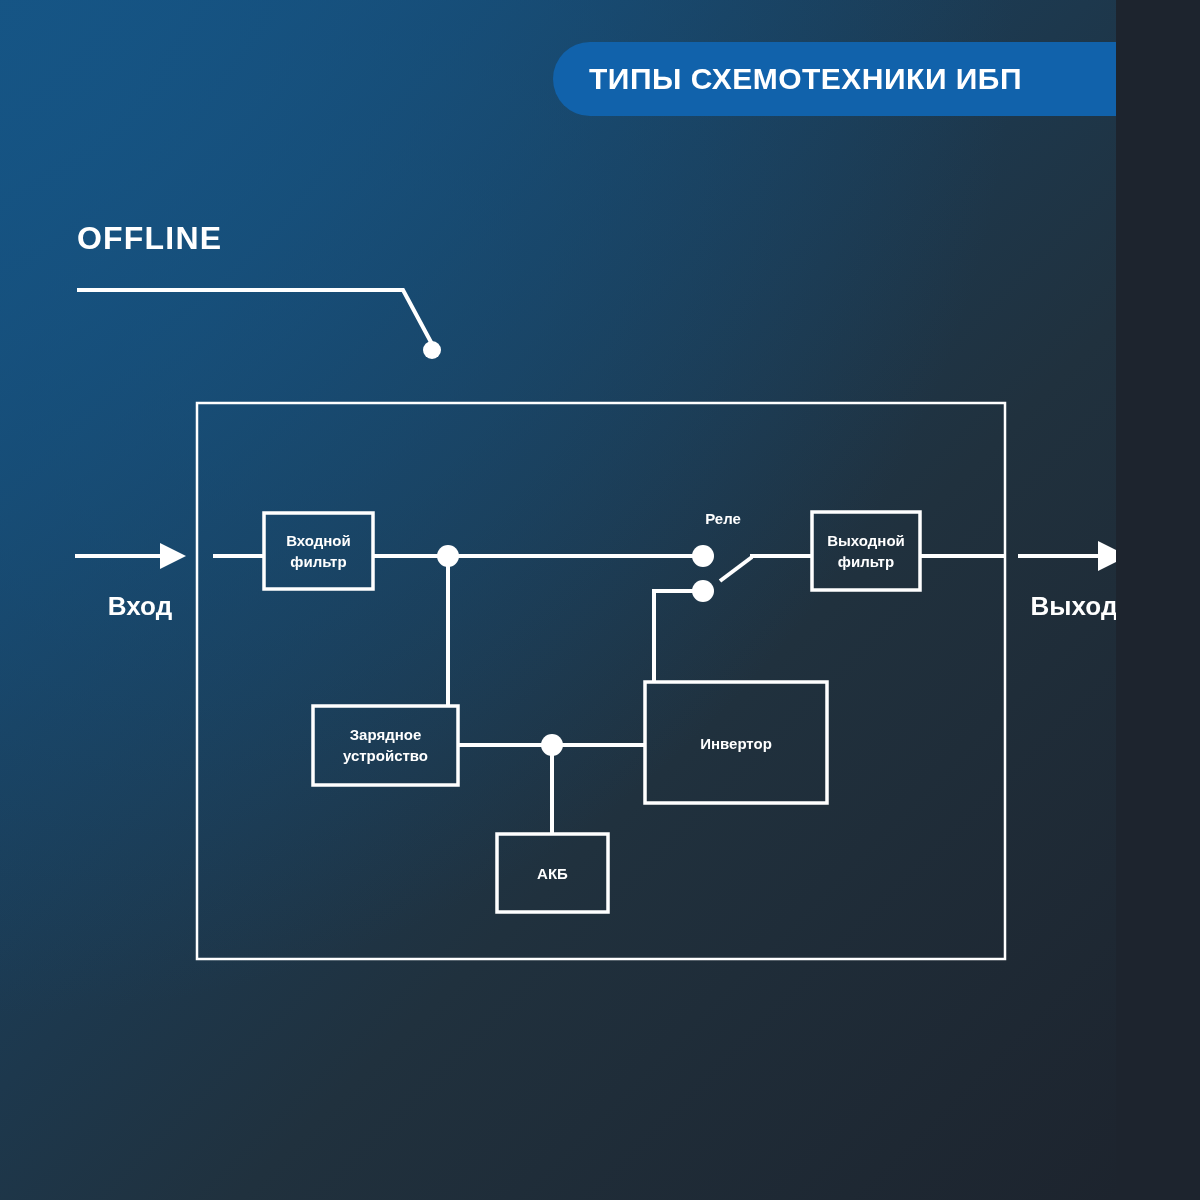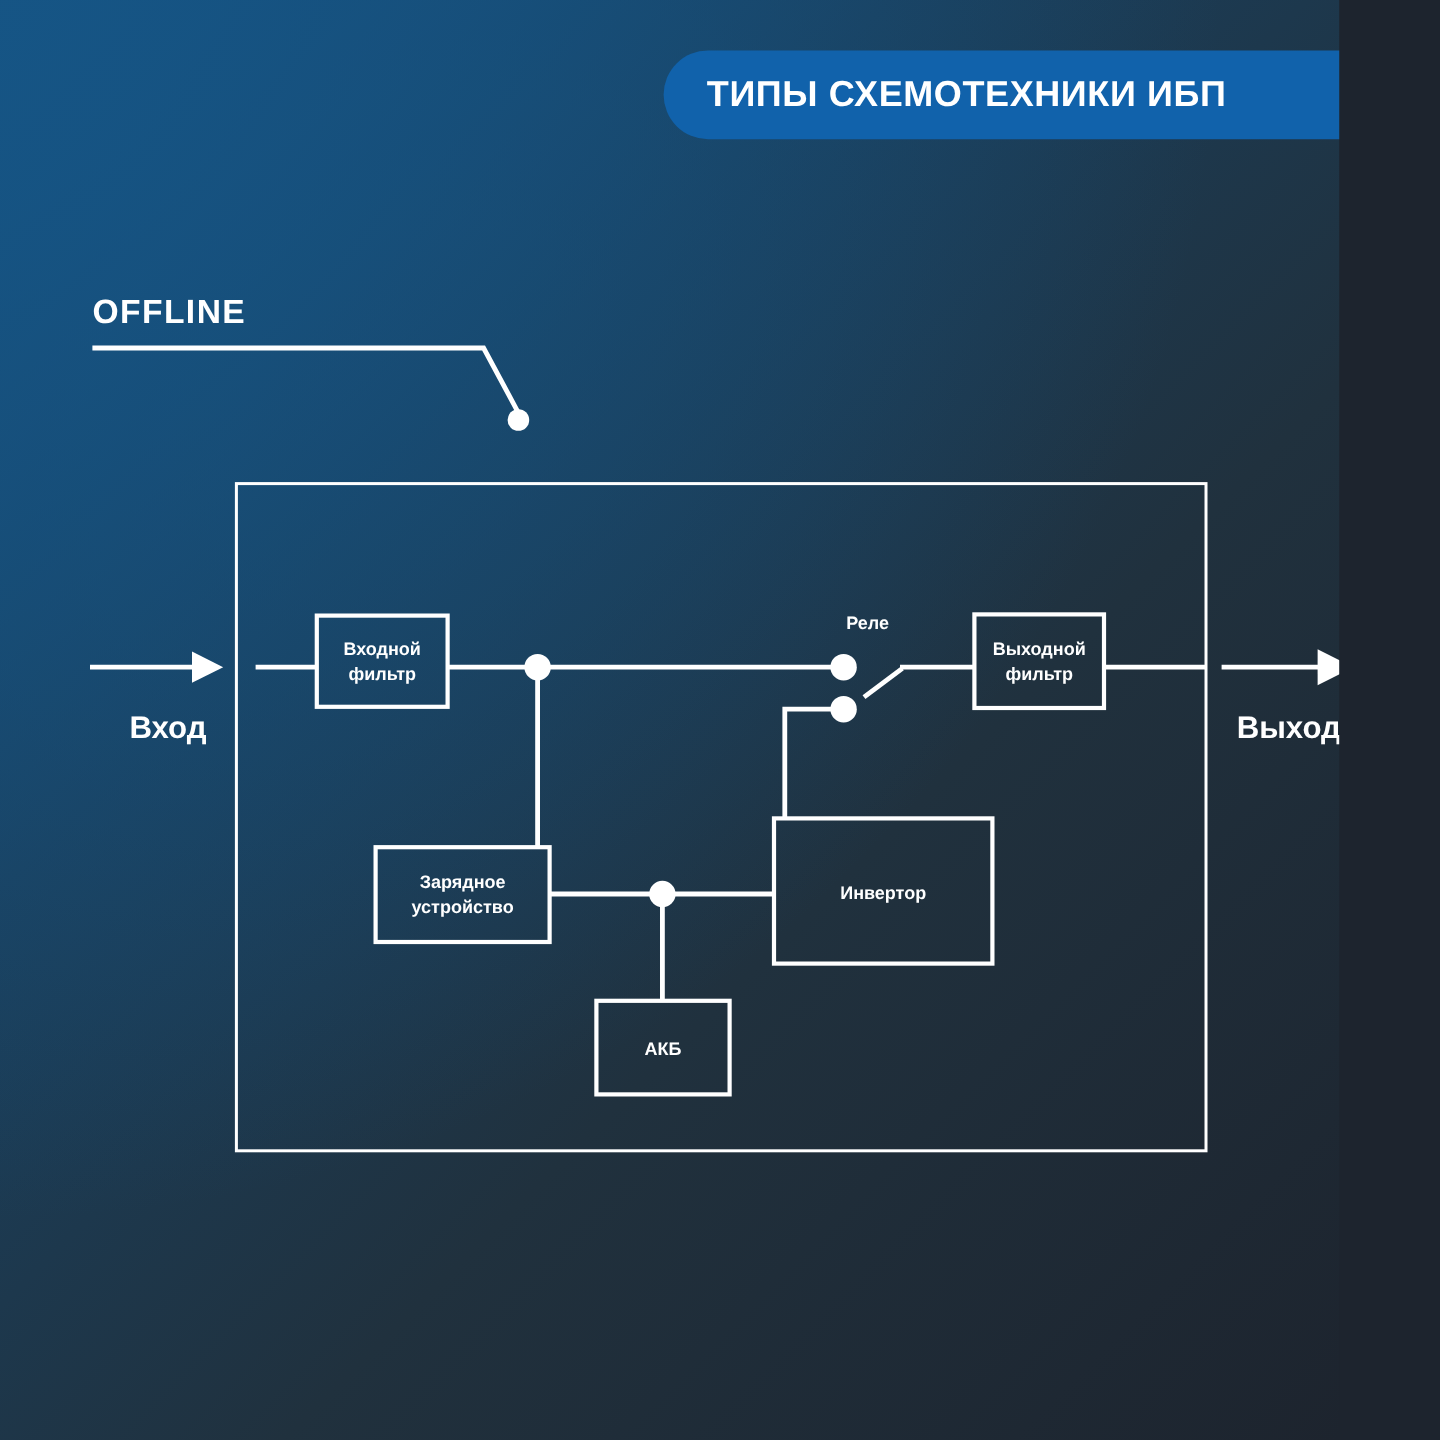--- a/index.html
+++ b/index.html
@@ -37,23 +37,23 @@
     font-size: 30px;
     font-weight: bold;
     letter-spacing: 0.5px;
     white-space: nowrap;
   }
 
   
   #offline-label {
     position: absolute;
     left: 77px;
-    top: 244px;
+    top: 220px;
     color: #ffffff;
-    font-size: 28px;
+    font-size: 32px;
     font-weight: bold;
     letter-spacing: 1.2px;
   }
 
   
   #diagram {
     position: absolute;
     left: 0;
     top: 0;
     width: 1200px;

